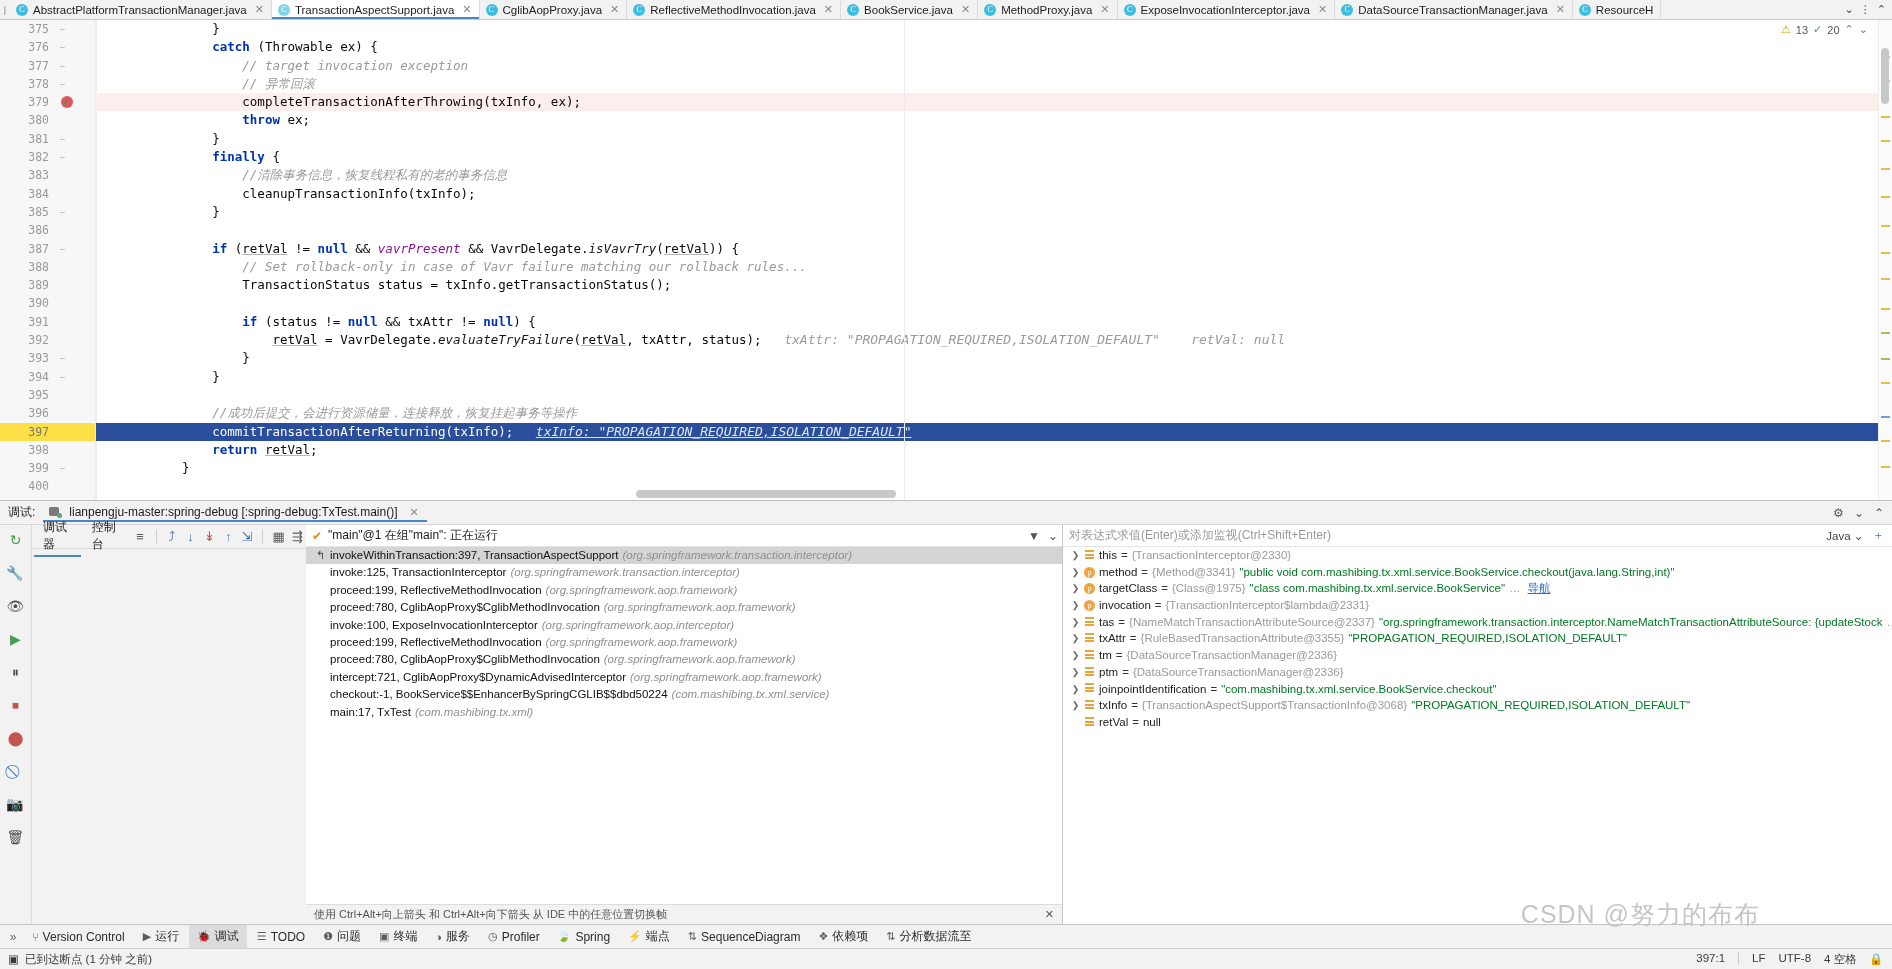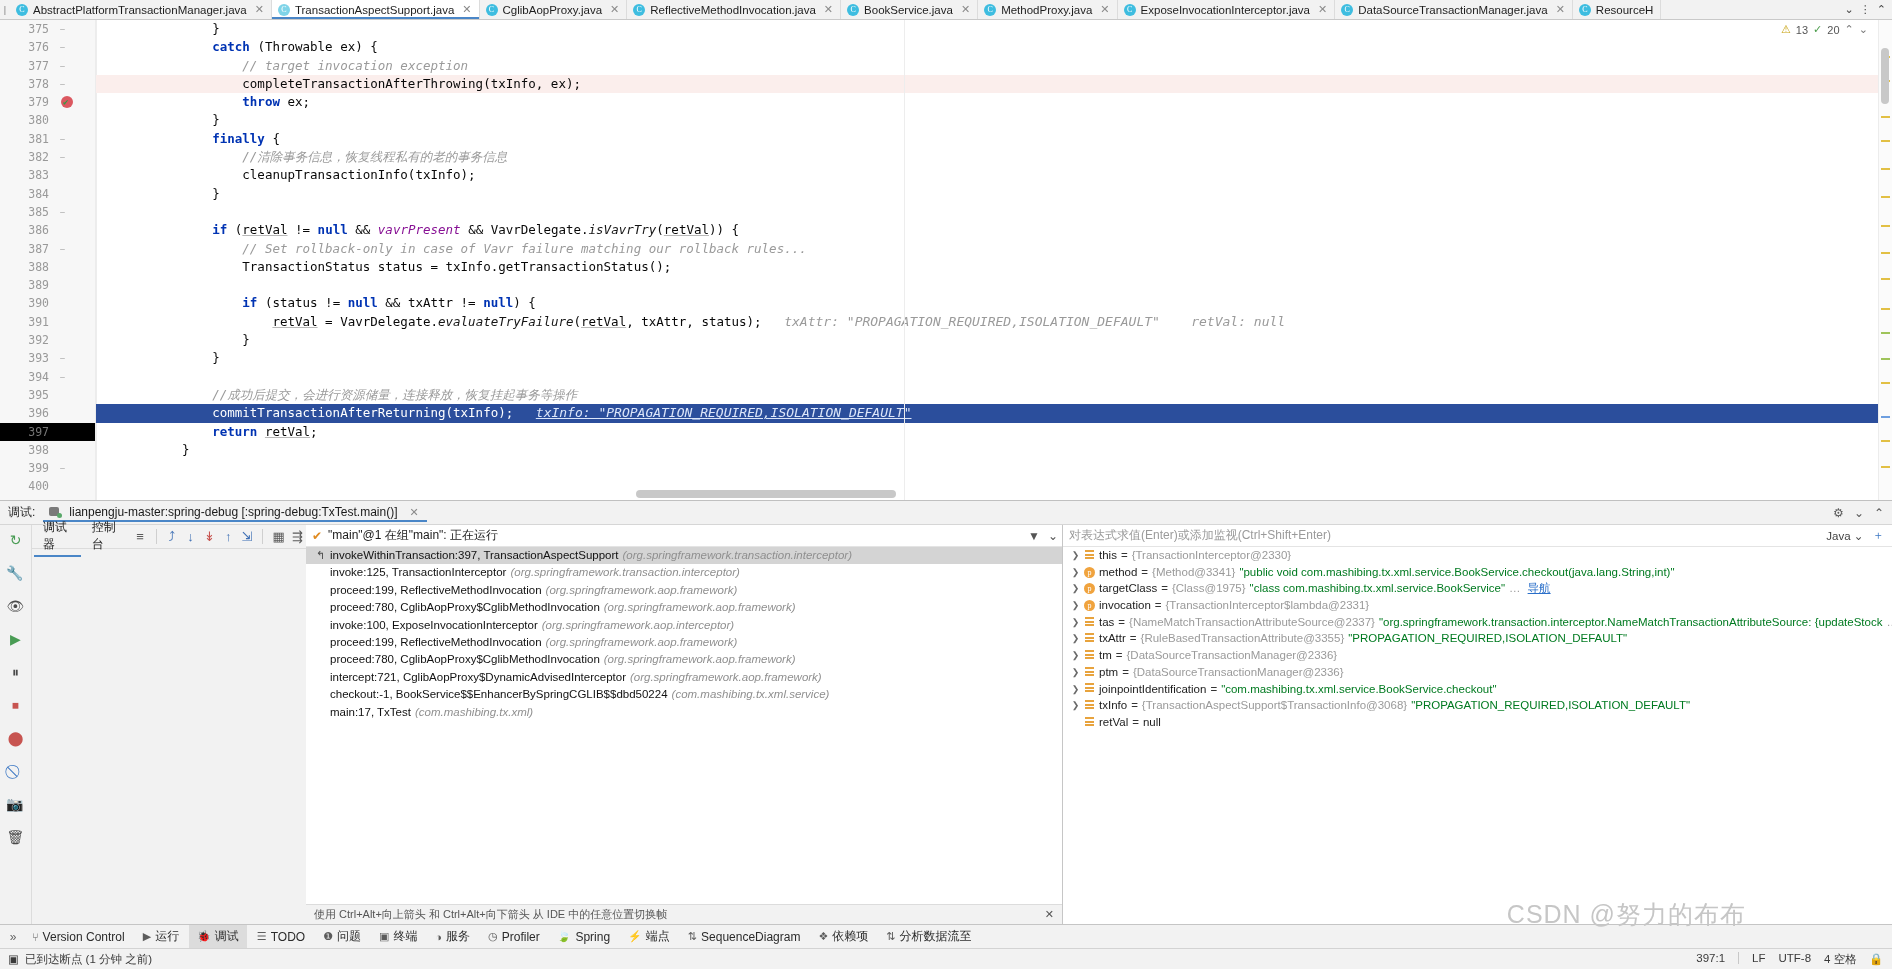--- a/index.html
+++ b/index.html
@@ -56,21 +56,21 @@
     position: relative;
   }
   .gutter .linenums { position: absolute; top: 0; left: 0; right: 0; }
   .ln {
     height: 18.3px; line-height: 18.3px;
     font-family: "DejaVu Sans Mono", monospace;
     font-size: 11.5px; color: #999999;
     text-align: right; padding-right: 46px;
     position: relative;
   }
-  .ln.cur { color: #777; background: #000000; }
+  .ln.cur { color: #777; background: #fde047; }
   .fold {
     position: absolute; right: 28px; top: 5px;
     width: 9px; height: 9px; font-size: 9px; line-height: 8px;
     color: #b0b0b0; text-align: center;
   }
   .bp {
     position: absolute; right: 22px; top: 3px;
     width: 12px; height: 12px; border-radius: 50%;
     background: #db5860;
   }
@@ -234,21 +234,21 @@
   
   .statusbar {
     height: 21px; min-height: 21px; display: flex; align-items: center;
     background: #f2f2f2; border-top: 1px solid #d3d3d3;
     font-size: 11.5px; color: #3a3a3a; padding: 0 8px; gap: 6px;
   }
   .statusbar .right { margin-left: auto; display: flex; gap: 13px; }
   .sb-sep { width: 1px; height: 12px; background: #c8c8c8; }
 
   .watermark {
-    position: absolute; right: 146px; bottom: 38px;
+    position: absolute; right: 132px; bottom: 38px;
     font-size: 25px; color: #c6c6c6; font-family: "Liberation Sans", sans-serif;
     pointer-events: none; letter-spacing: 1px;
   }
 </style>
 </head>
 <body>
 
 <div id="app">
 
   <div class="tabbar">
@@ -336,20 +336,21 @@
           <div class="ln"><span>399</span><span class="fold">−</span></div>
           <div class="ln"><span>400</span></div>
         </div>
     </div>
     <div class="codearea">
       <div class="vline" style="left:0px"></div>
       <div class="codelines" id="code-lines">
           <div class="cl">        }</div>
           <div class="cl">        <span class="kw">catch</span> (Throwable ex) {</div>
           <div class="cl">            <span class="cmt">// target invocation exception</span></div>
+          <div class="cl">            <span class="cmt">// 异常回滚</span></div>
           <div class="cl err">            completeTransactionAfterThrowing(txInfo, ex);</div>
           <div class="cl">            <span class="kw">throw</span> ex;</div>
           <div class="cl">        }</div>
           <div class="cl">        <span class="kw">finally</span> {</div>
           <div class="cl">            <span class="cmt">//清除事务信息，恢复线程私有的老的事务信息</span></div>
           <div class="cl">            cleanupTransactionInfo(txInfo);</div>
           <div class="cl">        }</div>
           <div class="cl">&nbsp;</div>
           <div class="cl">        <span class="kw">if</span> (<span class="und">retVal</span> != <span class="kw">null</span> &amp;&amp; <span class="fld">vavrPresent</span> &amp;&amp; VavrDelegate.<span class="mth">isVavrTry</span>(<span class="und">retVal</span>)) {</div>
           <div class="cl">            <span class="cmt">// Set rollback-only in case of Vavr failure matching our rollback rules...</span></div>

